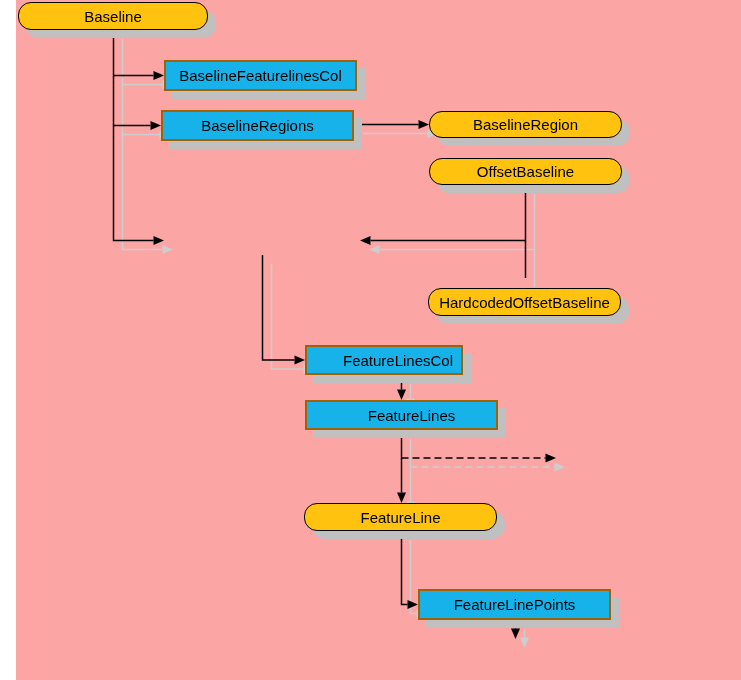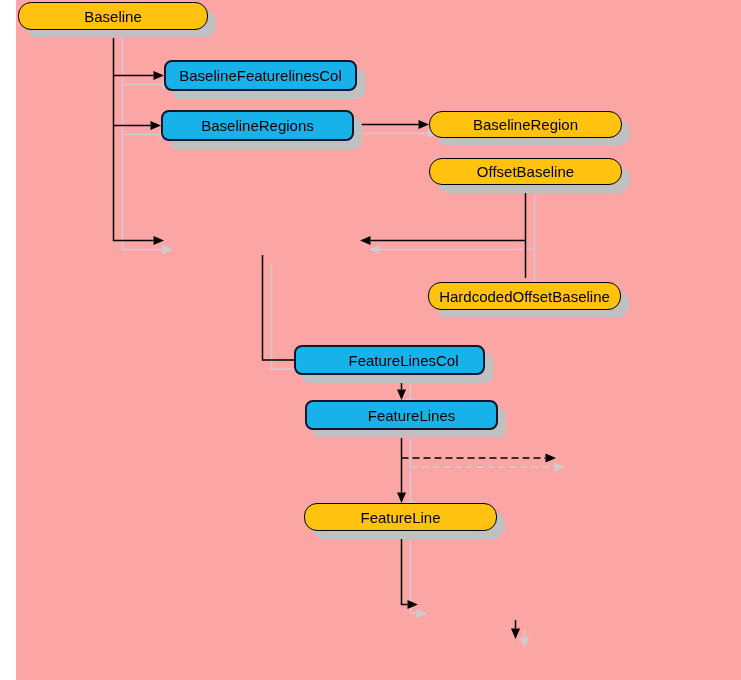--- a/index.html
+++ b/index.html
@@ -36,22 +36,22 @@
     box-shadow: 8px 8px 0 #c0c0c0;
     cursor: pointer;
   }
   .node.pill {
     background: #FFC20E;
     border: 1.5px solid #000000;
     border-radius: 13px;
   }
   .node.rect {
     background: #18B2EA;
-    border: 2px solid #0f172a;
-    border-radius: 8px;
+    border: 2px solid #a16207;
+    border-radius: 0;
   }
   .shadowline { stroke: #cdcdcd; fill: none; stroke-width: 1.5; }
   .shadowhead { fill: #cdcdcd; stroke: none; }
   .blackline  { stroke: #000000; fill: none; stroke-width: 1.5; }
   .blackhead  { fill: #000000; stroke: none; }
   .dashedline { stroke-dasharray: 7 4; }
 </style>
 </head>
 <body>
 
@@ -130,18 +130,19 @@
         <polygon class="blackhead" points="499.5,639 495,628.5 504,628.5"></polygon>
       </g>
     </g>
   </svg>
 
   <div class="node pill" style="left:2px;   top:2px;   width:190px; height:28px;">Baseline</div>
   <div class="node rect" style="left:148px; top:60px;  width:193px; height:31px;">BaselineFeaturelinesCol</div>
   <div class="node rect" style="left:145px; top:110px; width:193px; height:31px;">BaselineRegions</div>
   <div class="node pill" style="left:413px; top:111px; width:193px; height:27px;">BaselineRegion</div>
   <div class="node pill" style="left:413px; top:158px; width:193px; height:27px;">OffsetBaseline</div>
-  <div class="node pill" style="left:412px; top:282px; width:193px; height:28px;">HardcodedOffsetBaseline</div>
-  <div class="node rect" style="left:278px; top:345px; width:191px; height:30px;padding-left:28px;">FeatureLinesCol</div>
+  <div class="node pill" style="left:412px; top:288px; width:193px; height:28px;">HardcodedOffsetBaseline</div>
+  <div class="node rect" style="left:289px; top:345px; width:158px; height:30px;padding-left:28px;">FeatureLinesCol</div>
   <div class="node rect" style="left:289px; top:400px; width:193px; height:30px;padding-left:20px;">FeatureLines</div>
   <div class="node pill" style="left:288px; top:503px; width:193px; height:28px;">FeatureLine</div>
+  <div class="node rect" style="left:402px; top:589px; width:193px; height:31px;">FeatureLinePoints</div>
 
 </div>
 
 </body></html>

